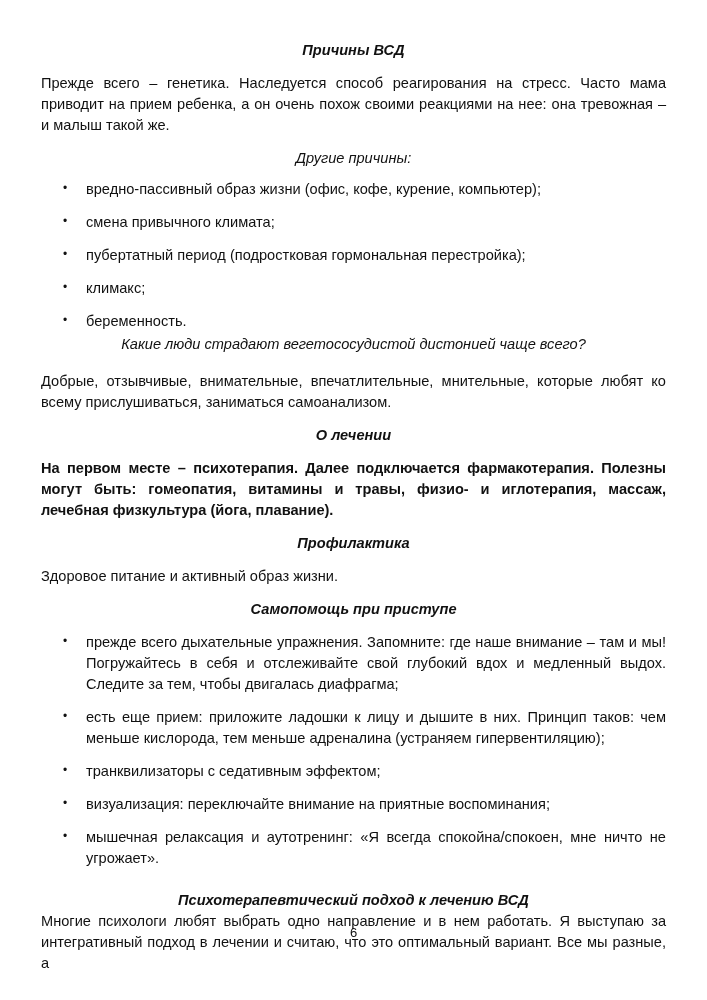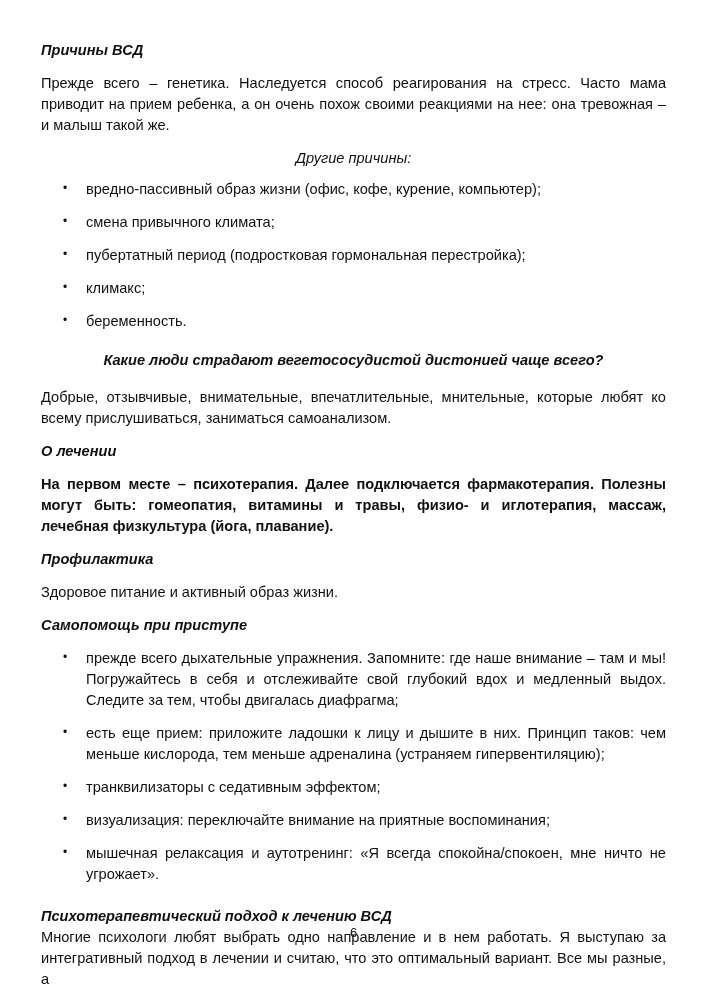--- a/index.html
+++ b/index.html
@@ -20,20 +20,21 @@
       left: 41px;
       top: 40px;
       width: 625px;
       font-size: 14.6px;
       line-height: 21px;
     }
     .heading {
       font-weight: bold;
       font-style: italic;
       margin: 0;
+      text-align: center;
     }
     .subheading {
       font-style: italic;
       margin: 0;
       text-align: center;
     }
     .para {
       margin: 0;
       text-align: justify;
     }
@@ -75,21 +76,21 @@
   <p class="subheading" style="margin-top:12px;">Другие причины:</p>
 
   <ul class="bullets" style="margin-top:10px;">
     <li style="margin-bottom:12px;"><span class="dot">•</span><span>вредно-пассивный образ жизни (офис, кофе, курение, компьютер);</span></li>
     <li style="margin-bottom:12px;"><span class="dot">•</span><span>смена привычного климата;</span></li>
     <li style="margin-bottom:12px;"><span class="dot">•</span><span>пубертатный период (подростковая гормональная перестройка);</span></li>
     <li style="margin-bottom:12px;"><span class="dot">•</span><span>климакс;</span></li>
     <li><span class="dot">•</span><span>беременность.</span></li>
   </ul>
 
-  <p class="subheading" style="margin-top:18px;font-weight:bold;">Какие люди страдают вегетососудистой дистонией чаще всего?</p>
+  <p class="subheading" style="margin-top:2px;">Какие люди страдают вегетососудистой дистонией чаще всего?</p>
 
   <p class="para" style="margin-top:16px;">Добрые, отзывчивые, внимательные, впечатлительные, мнительные, которые любят ко всему прислушиваться, заниматься самоанализом.</p>
 
   <p class="heading" style="margin-top:12px;">О лечении</p>
 
   <p class="para" style="margin-top:12px;font-weight:bold;">На первом месте – психотерапия. Далее подключается фармакотерапия. Полезны могут быть: гомеопатия, витамины и травы, физио- и иглотерапия, массаж, лечебная физкультура (йога, плавание).</p>
 
   <p class="heading" style="margin-top:12px;">Профилактика</p>
 
   <p class="para" style="margin-top:12px;">Здоровое питание и активный образ жизни.</p>

